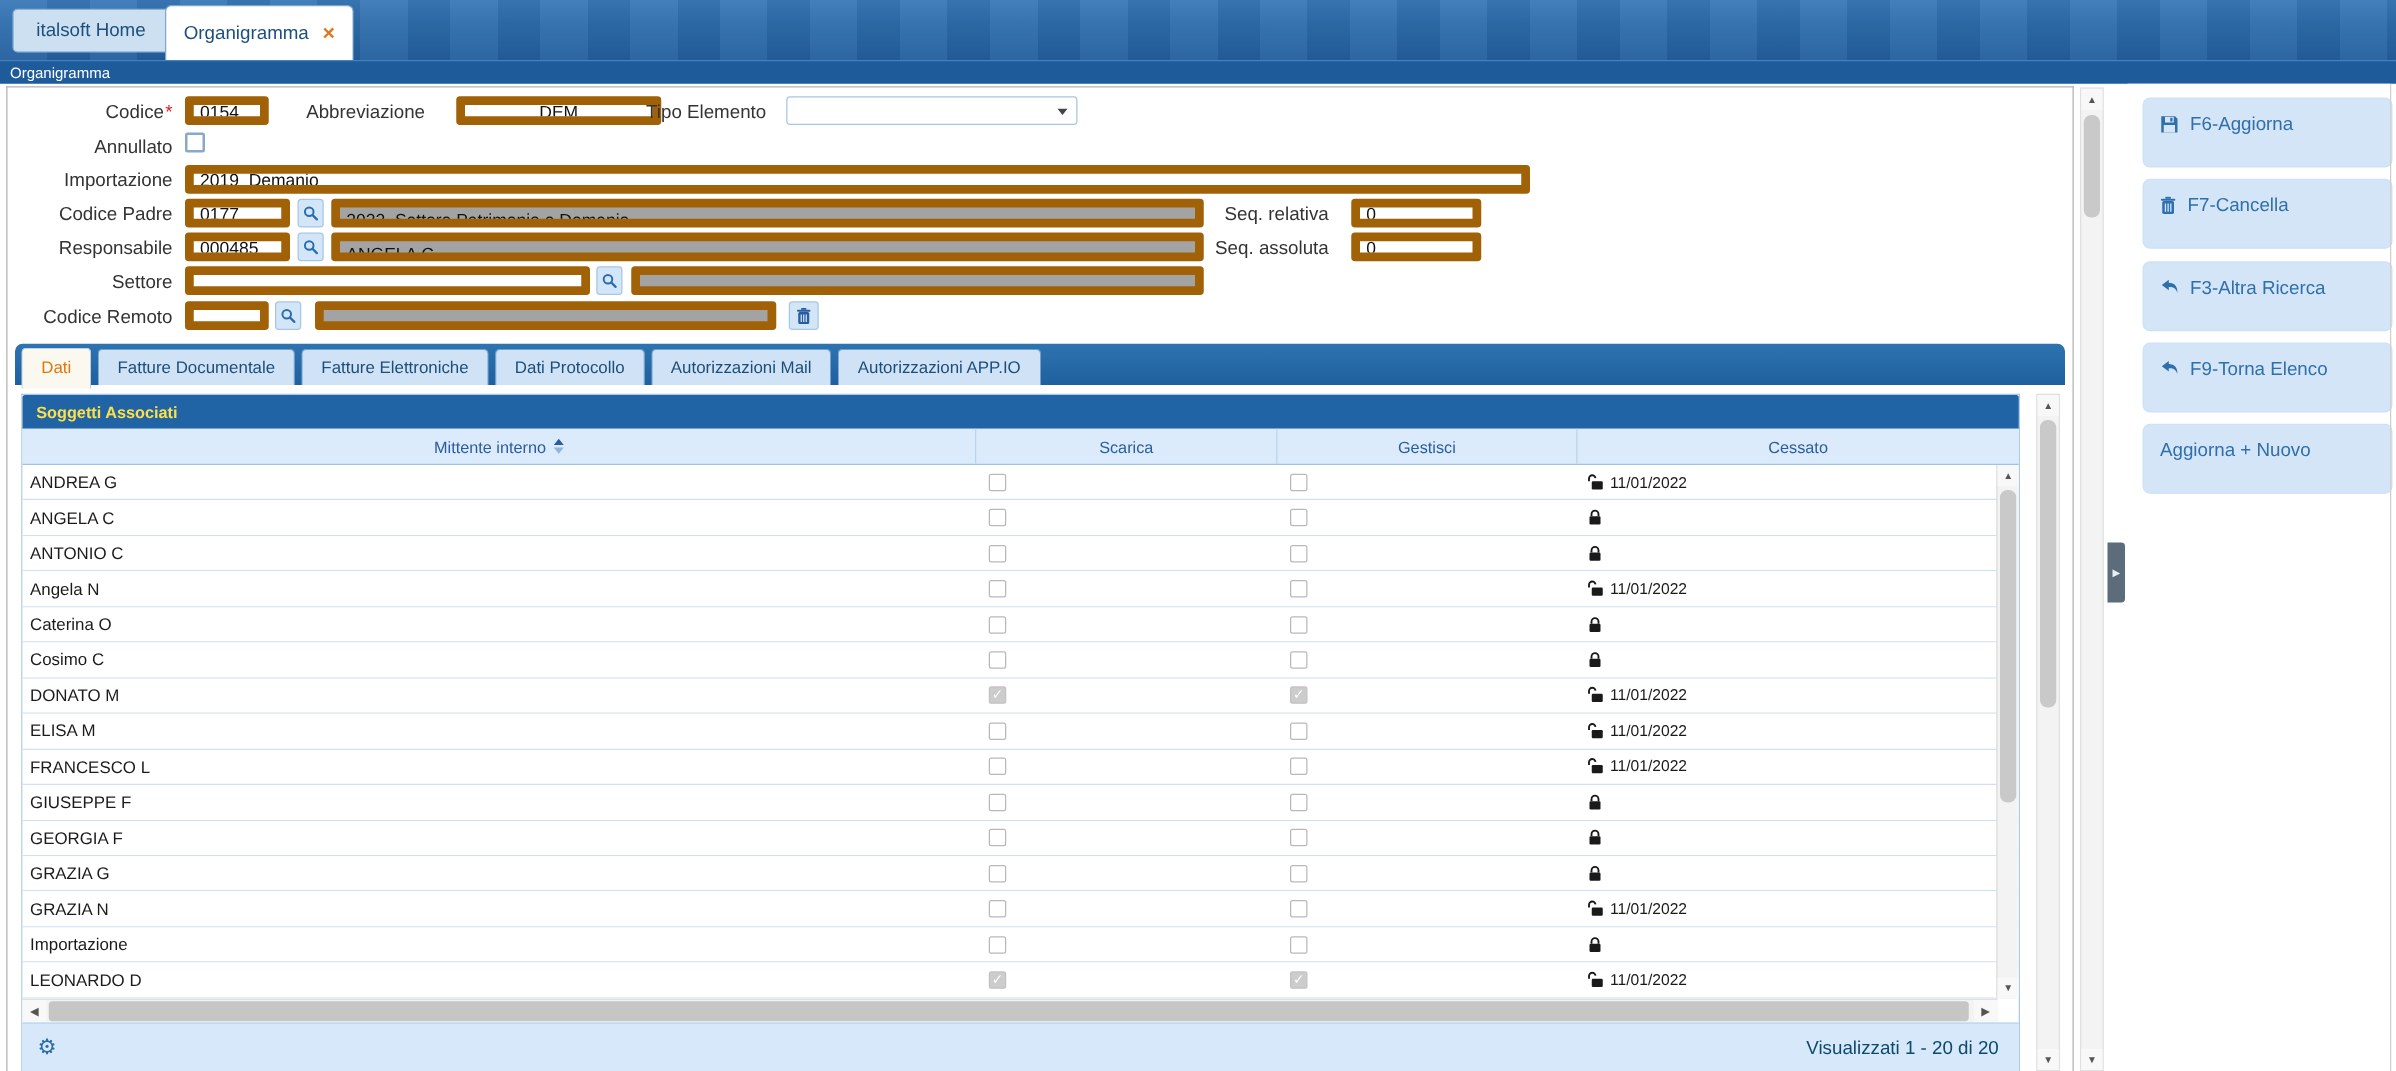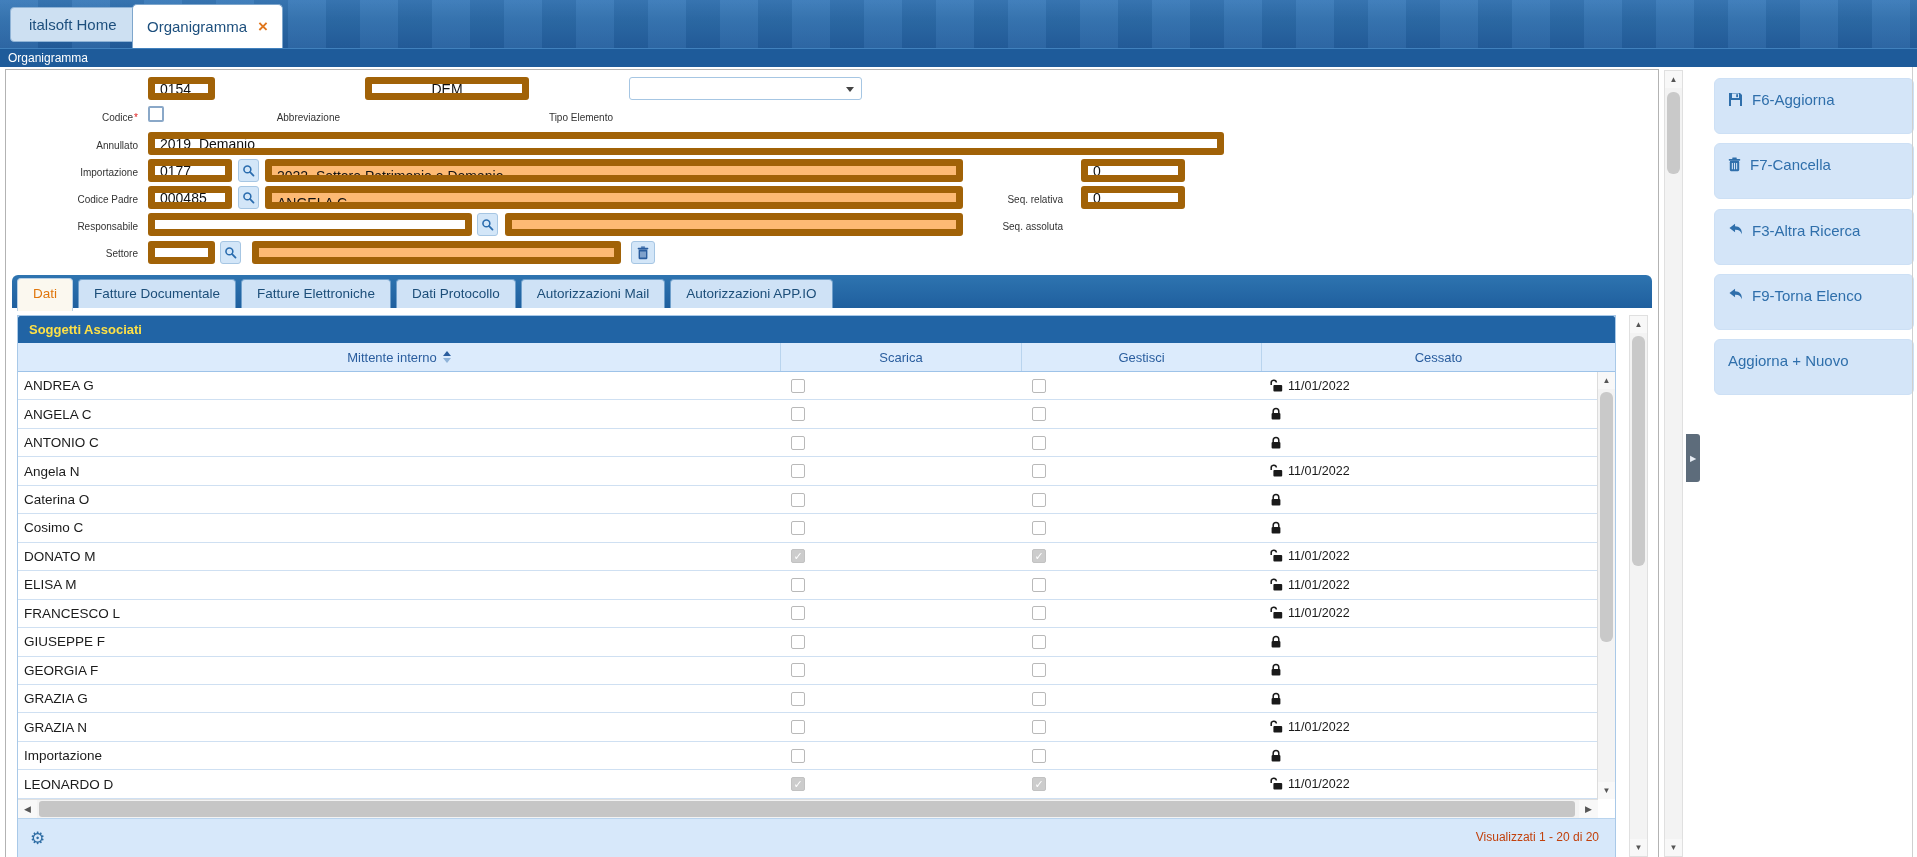--- a/index.html
+++ b/index.html
@@ -18,25 +18,25 @@
   .toptab.active { left:132px; top:4px; height:44px; padding:0 14px; background:#ffffff;
     border:1px solid #7ea6cc; border-bottom:none; border-radius:5px 5px 0 0; gap:11px; }
   .closex { color:#e0761c; font-weight:bold; font-size:17px; line-height:17px; cursor:pointer; }
   .breadcrumbbar { position:absolute; left:0; top:48px; width:1917px; height:19px; background:#1e5b9a;
     border-top:1px solid #4181bd; color:#fff; font-size:12px; line-height:18px; padding-left:8px; }
 
   
   .panel { position:absolute; left:5px; top:69px; width:1654px; height:788px;
     background:#fff; border:1px solid #b3b3b3; border-bottom:none; }
 
-  .lbl { position:absolute; font-size:10px; color:#333; text-align:right; height:18px; line-height:18px;margin-top:28px; }
+  .lbl { position:absolute; font-size:15px; color:#333; text-align:right; height:18px; line-height:18px; }
   .req { color:#e02020; margin-left:1px; }
   .inp { position:absolute; height:23px; border:7px solid #a16207; border-radius:3px; background:#fff;
     font-family:inherit; font-size:14px; color:#111; padding:0 5px; line-height:21px; }
-  .ro { background:#fdba74; overflow:hidden; white-space:nowrap; }
+  .ro { background:#a3a3a3; overflow:hidden; white-space:nowrap; }
   .sbtn { position:absolute; width:21px; height:23px; background:#d3e6f8; border:1px solid #a6c6e3;
     border-radius:3px; display:flex; align-items:center; justify-content:center; cursor:pointer; }
   .tbtn { position:absolute; width:24px; height:23px; background:#d3e6f8; border:1px solid #a6c6e3;
     border-radius:3px; display:flex; align-items:center; justify-content:center; cursor:pointer; }
   .chk { position:absolute; width:16px; height:16px; background:#fff; border:2px solid #8aa8c8; border-radius:2px; }
   .sel { position:absolute; height:23px; border:1px solid #a6c6e3; border-radius:3px; background:#fff; }
   .sel .car { position:absolute; right:7px; top:9px; width:0; height:0;
     border-left:4px solid transparent; border-right:4px solid transparent; border-top:5px solid #444; }
 
   
@@ -84,21 +84,21 @@
     border-left:1px solid #dcdcdc; }
   .hscroll { position:relative; width:1580px; height:19px; background:#f3f3f3; border-top:1px solid #e0e0e0; }
   .hscroll .la,.hscroll .ra { position:absolute; top:0; width:19px; height:18px; display:flex;
     align-items:center; justify-content:center; font-size:9px; color:#555; background:#f8f8f8; cursor:pointer; }
   .hscroll .la { left:0; } .hscroll .ra { right:0; }
   .hscroll .ht { position:absolute; left:21px; right:23px; top:1px; height:16px; background:#c6c6c6;
     border-radius:3px; cursor:pointer; }
 
   .tfoot { height:40px; background:#d7e8fa; border-top:1px solid #b9d4ee; position:relative; }
   .gear { position:absolute; left:12px; top:9px; font-size:17px; color:#2e6da4; cursor:pointer; }
-  .count { position:absolute; right:16px; top:11px; font-size:12px; color:#c2410c; }
+  .count { position:absolute; right:16px; top:11px; font-size:15px; color:#0c4a6e; }
 
   
   .collapser { position:absolute; left:1686px; top:434px; width:14px; height:48px; background:#5d6c7b;
     border-radius:0 3px 3px 0; display:flex; align-items:center; justify-content:center;
     color:#e8eef5; font-size:8px; cursor:pointer; }
   .rightpanel { position:absolute; left:1702px; top:67px; width:210px; height:790px; background:#fff; }
   .rightborder { position:absolute; left:1912px; top:67px; width:1px; height:790px; background:#cfcfcf; }
   .abtn { position:absolute; left:12px; width:200px; height:56px; background:#d4e5f8;
     border:1px solid #cde0f5; border-radius:6px; color:#2f6fab; font-size:15px;
     display:flex; align-items:flex-start; gap:9px; padding:12px 10px 0 13px; cursor:pointer; }

